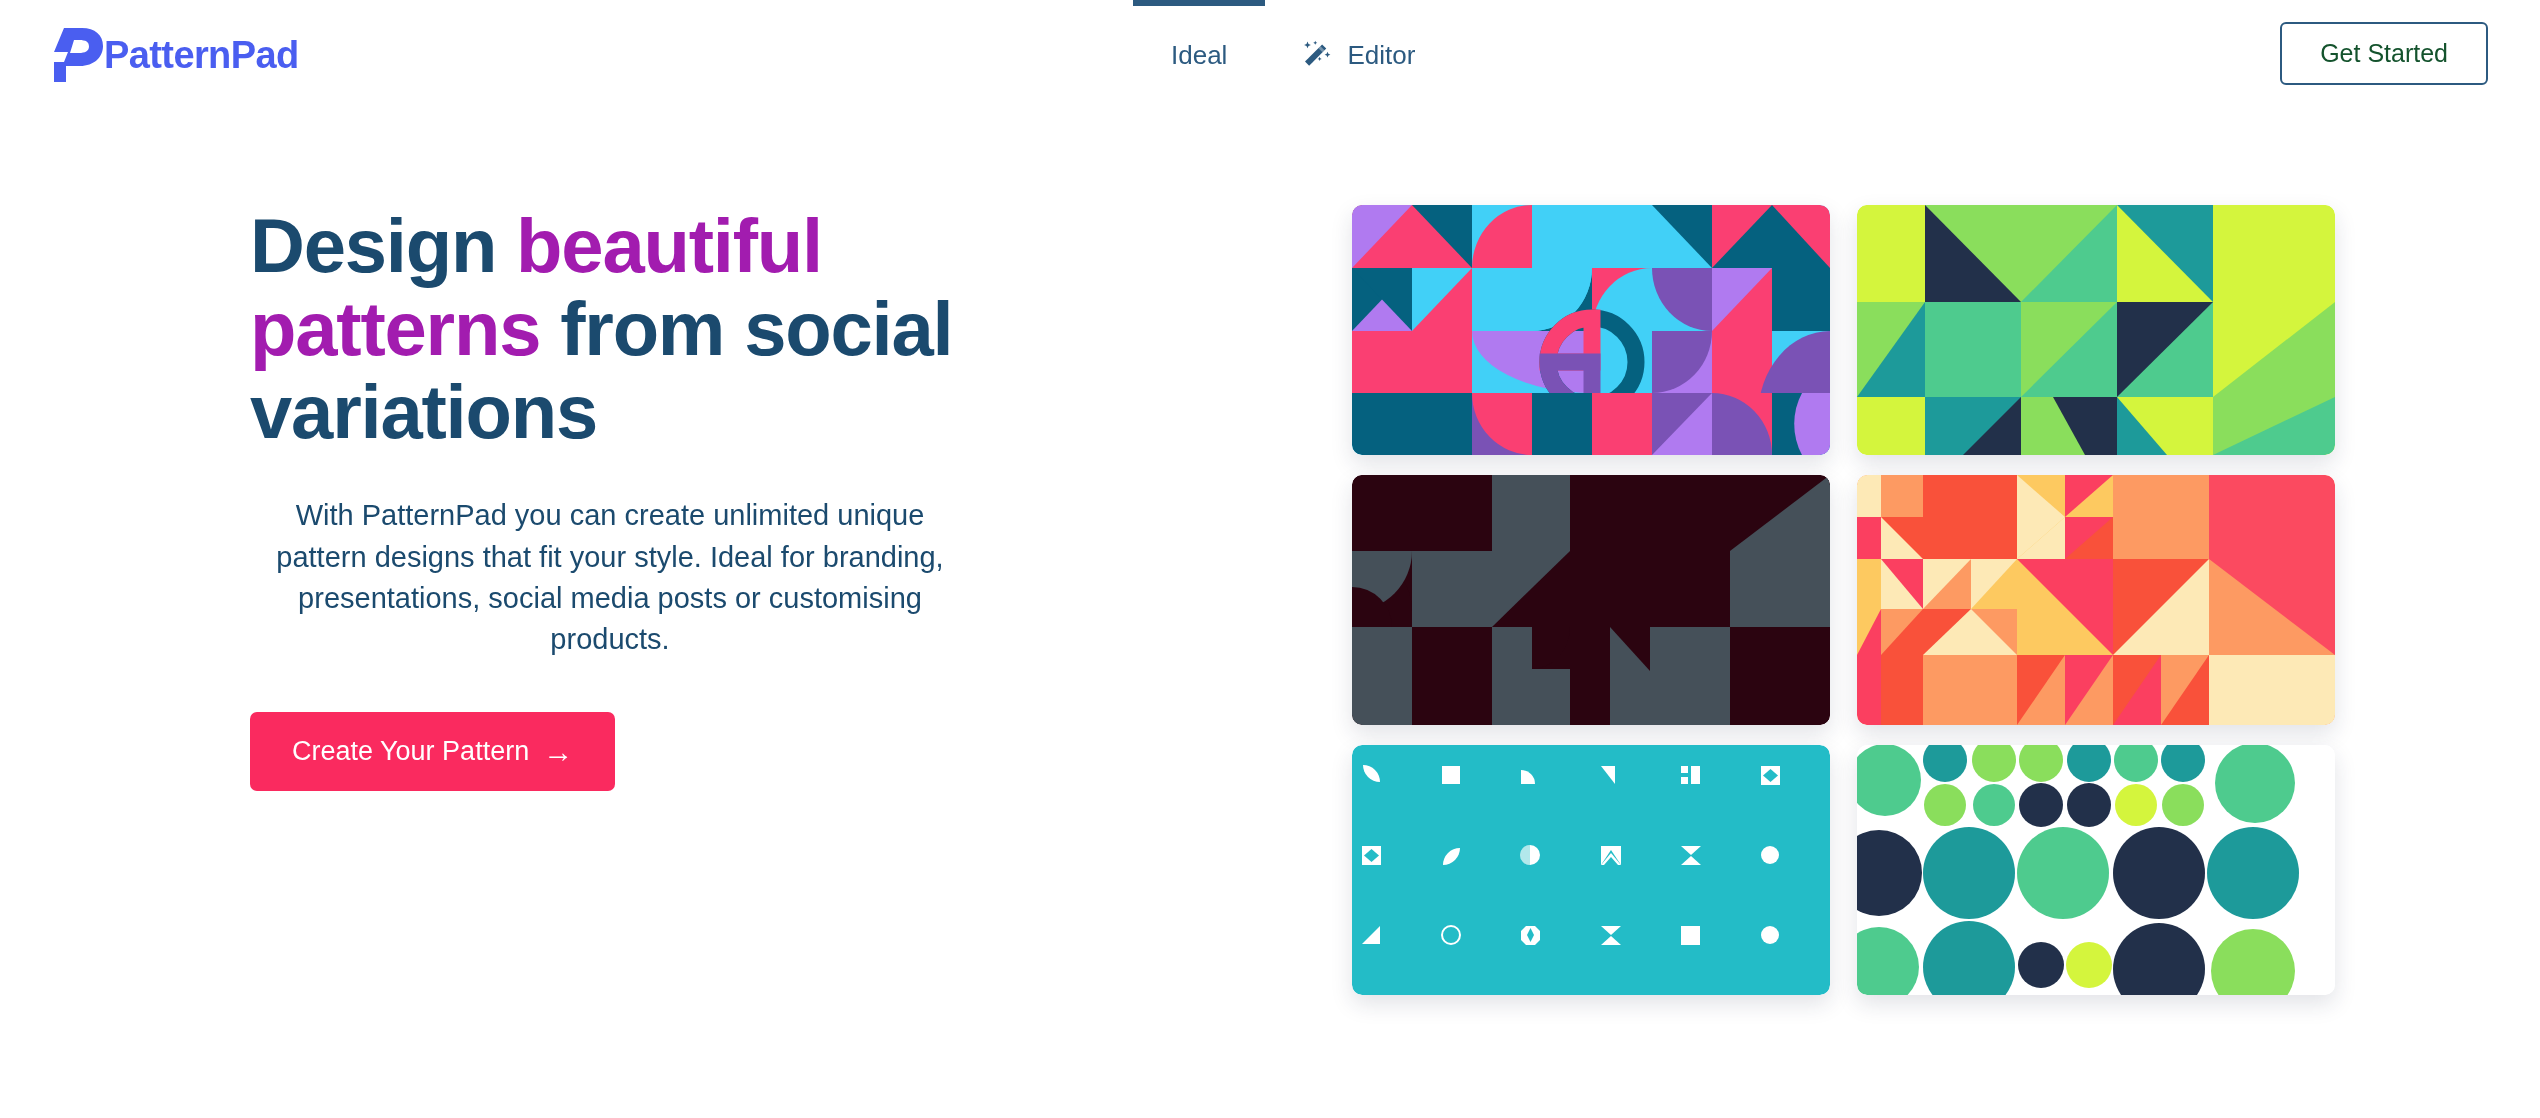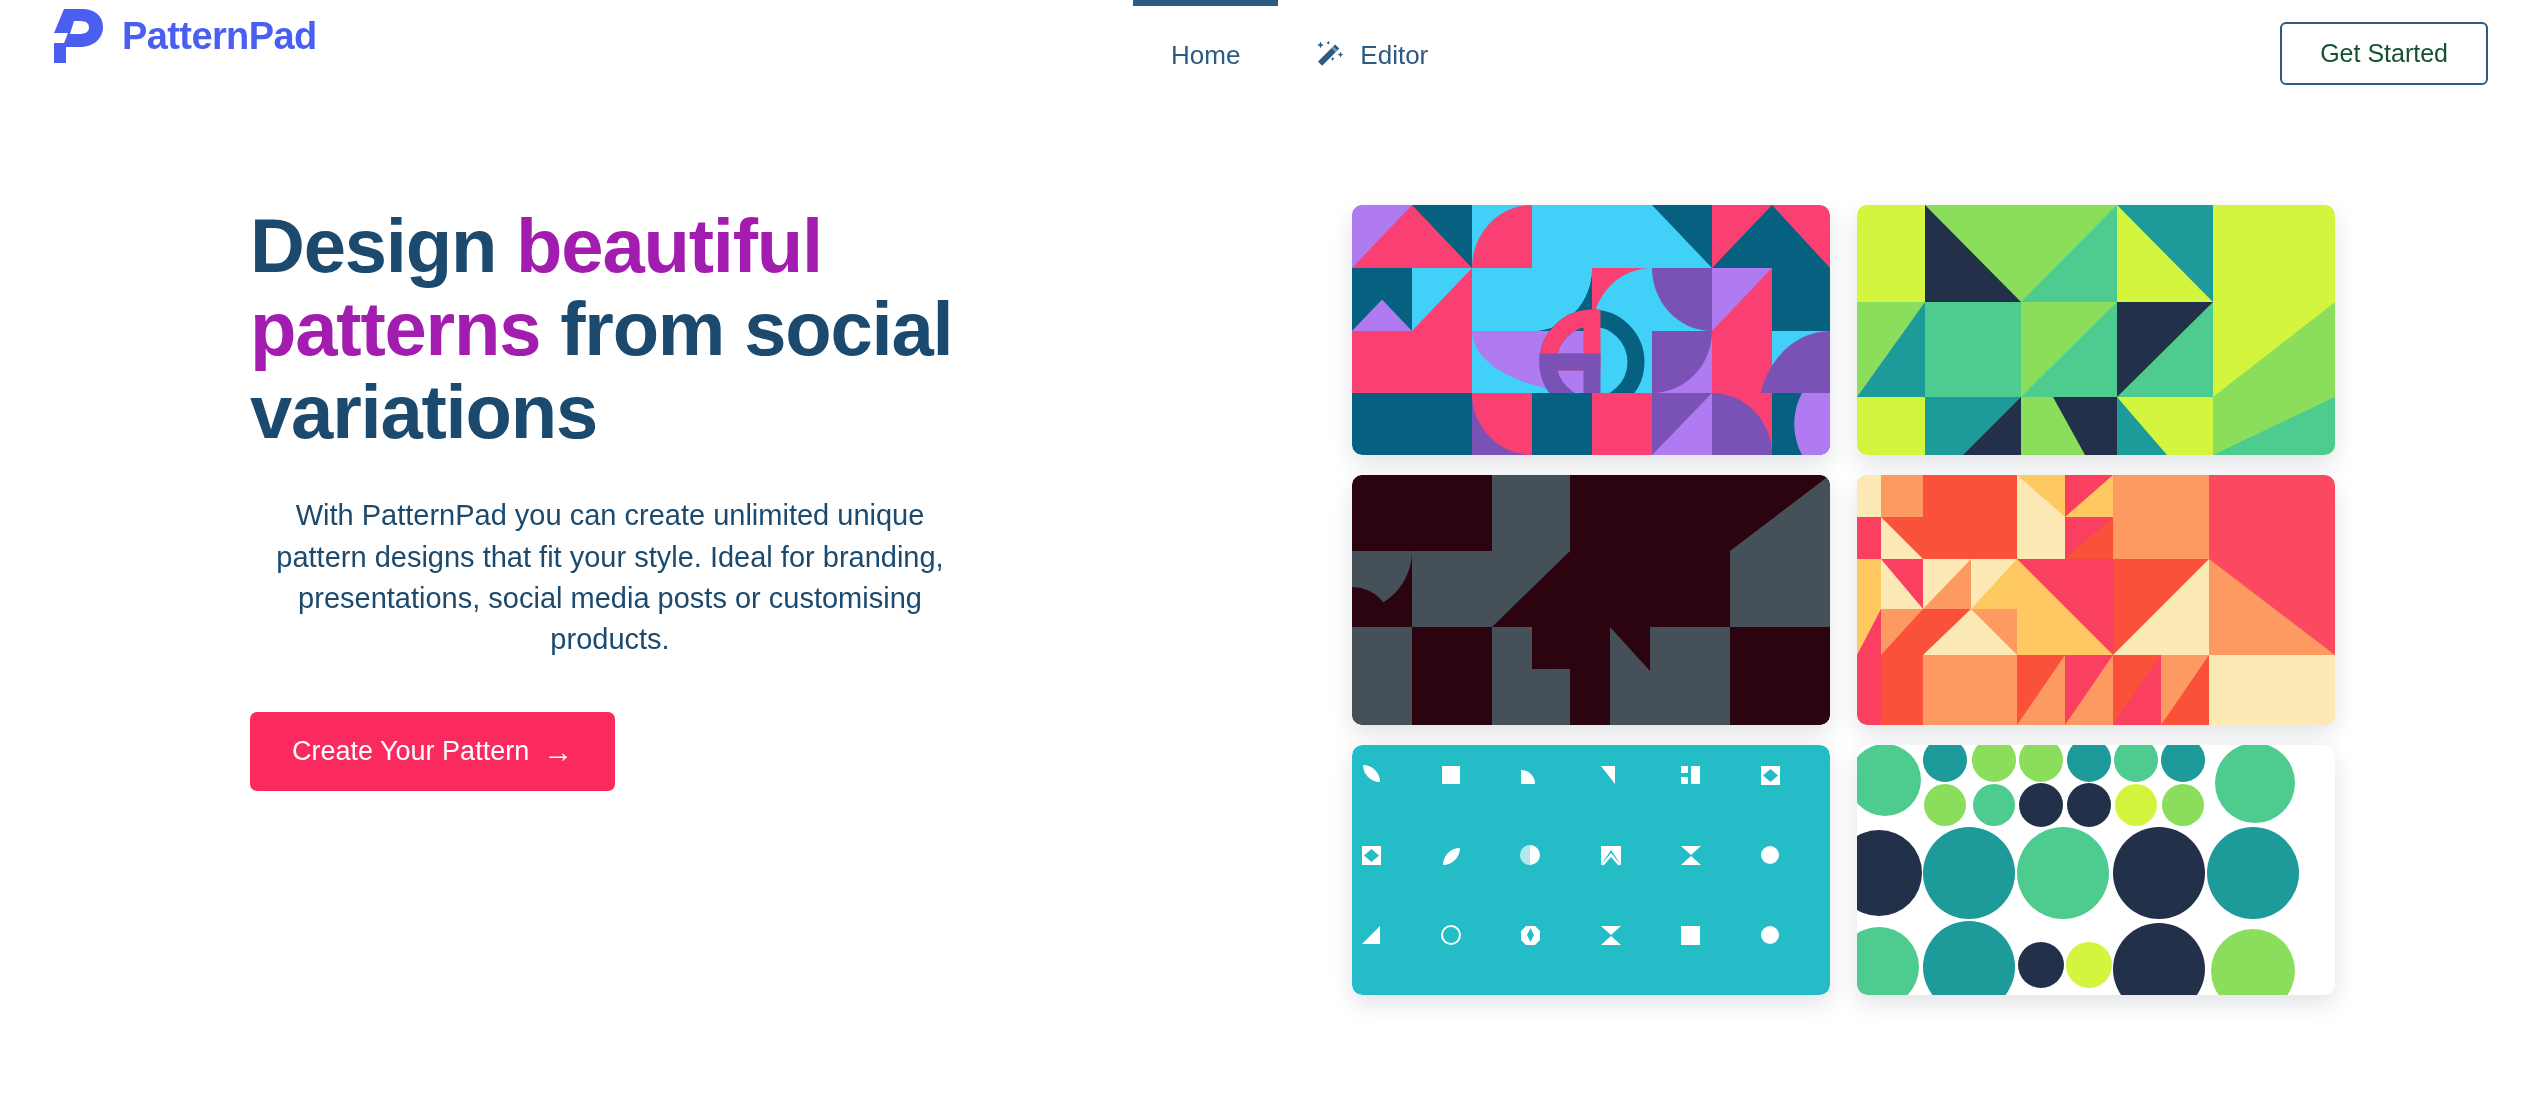--- a/index.html
+++ b/index.html
@@ -25,24 +25,23 @@
     position: absolute;
     top: 0; left: 0;
     width: 2540px;
     height: 110px;
     background: #ffffff;
   }
 
   #brand {
     position: absolute;
     left: 52px;
-    top: 7px;
+    top: 26px;
     display: flex;
     align-items: center;
-    gap: 18px;
     cursor: pointer;
   }
   #brand-logo { width: 52px; height: 58px; display: block; }
   #brand-name {
     font-size: 38px;
     font-weight: bold;
     color: #4a5ef0;
     letter-spacing: -0.6px;
     line-height: 1;
   }
@@ -167,21 +166,21 @@
       <span>
         <svg id="brand-logo" viewBox="0 0 52 58">
           <path d="M30 2 H12 L2 26 H16 L12 36 H2 L2 56 H14 L14 40 H28 C42 40 51 31 51 20 C51 9 43 2 30 2 Z M27 14 C34 14 37 16 37 20.5 C37 25 33 27 27 27 H18 L22 14 Z" fill="#4a5ef0"></path>
         </svg>
       </span>
       <span id="brand-name">PatternPad</span>
     </div>
 
     <nav id="nav">
       <div class="nav-item active">
-        <span>Home</span>
+        <span>Ideal</span>
       </div>
       <div class="nav-item">
         <span class="nav-icon">
           <svg width="30" height="30" viewBox="0 0 24 24" fill="#2c5a80">
             <path d="M15.3 3.5 L18.6 6.8 L8.3 17.1 C7.8 17.6 7 18.4 6.3 19.1 L4.9 20.5 L1.6 17.2 L3 15.8 C3.7 15.1 4.5 14.3 5 13.8 Z"></path>
             <path d="M14 4.9 L17.2 8.1 L15.6 9.7 L12.4 6.5 Z" fill="#ffffff" opacity="0.35"></path>
             <path d="M3.6 1.2 L4.4 3.1 L6.3 3.9 L4.4 4.7 L3.6 6.6 L2.8 4.7 L0.9 3.9 L2.8 3.1 Z"></path>
             <path d="M19.6 9.4 L20.3 11 L21.9 11.7 L20.3 12.4 L19.6 14 L18.9 12.4 L17.3 11.7 L18.9 11 Z"></path>
             <path d="M9.8 0.6 L10.3 1.7 L11.4 2.2 L10.3 2.7 L9.8 3.8 L9.3 2.7 L8.2 2.2 L9.3 1.7 Z"></path>
             <path d="M13.3 13.4 L13.8 14.6 L15 15.1 L13.8 15.6 L13.3 16.8 L12.8 15.6 L11.6 15.1 L12.8 14.6 Z"></path>

